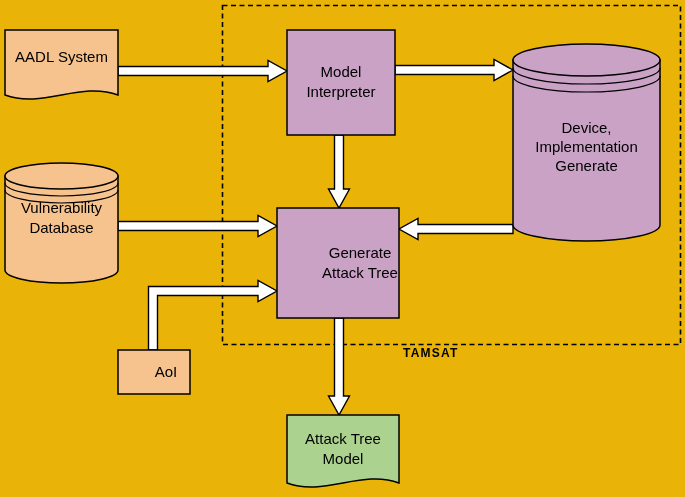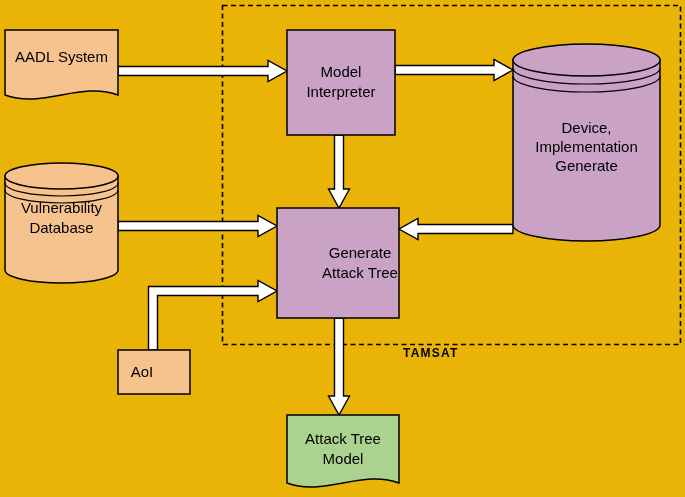--- a/index.html
+++ b/index.html
@@ -85,21 +85,21 @@
   <div class="label" style="left:5px; top:198px; width:113px;">
     <div>Vulnerability</div>
     <div>Database</div>
   </div>
 
   <div class="label" style="left:277px; top:243px; width:122px;margin-left:22px;">
     <div>Generate</div>
     <div>Attack Tree</div>
   </div>
 
-  <div class="label" style="left:102px; top:362px; width:80px;">
+  <div class="label" style="left:126px; top:362px; width:80px;">
     <div>AoI</div>
   </div>
 
   <div class="label" style="left:287px; top:429px; width:112px;">
     <div>Attack Tree</div>
     <div>Model</div>
   </div>
 
   <div class="tamsat-label" style="left:403px; top:346px;">TAMSAT</div>
 

